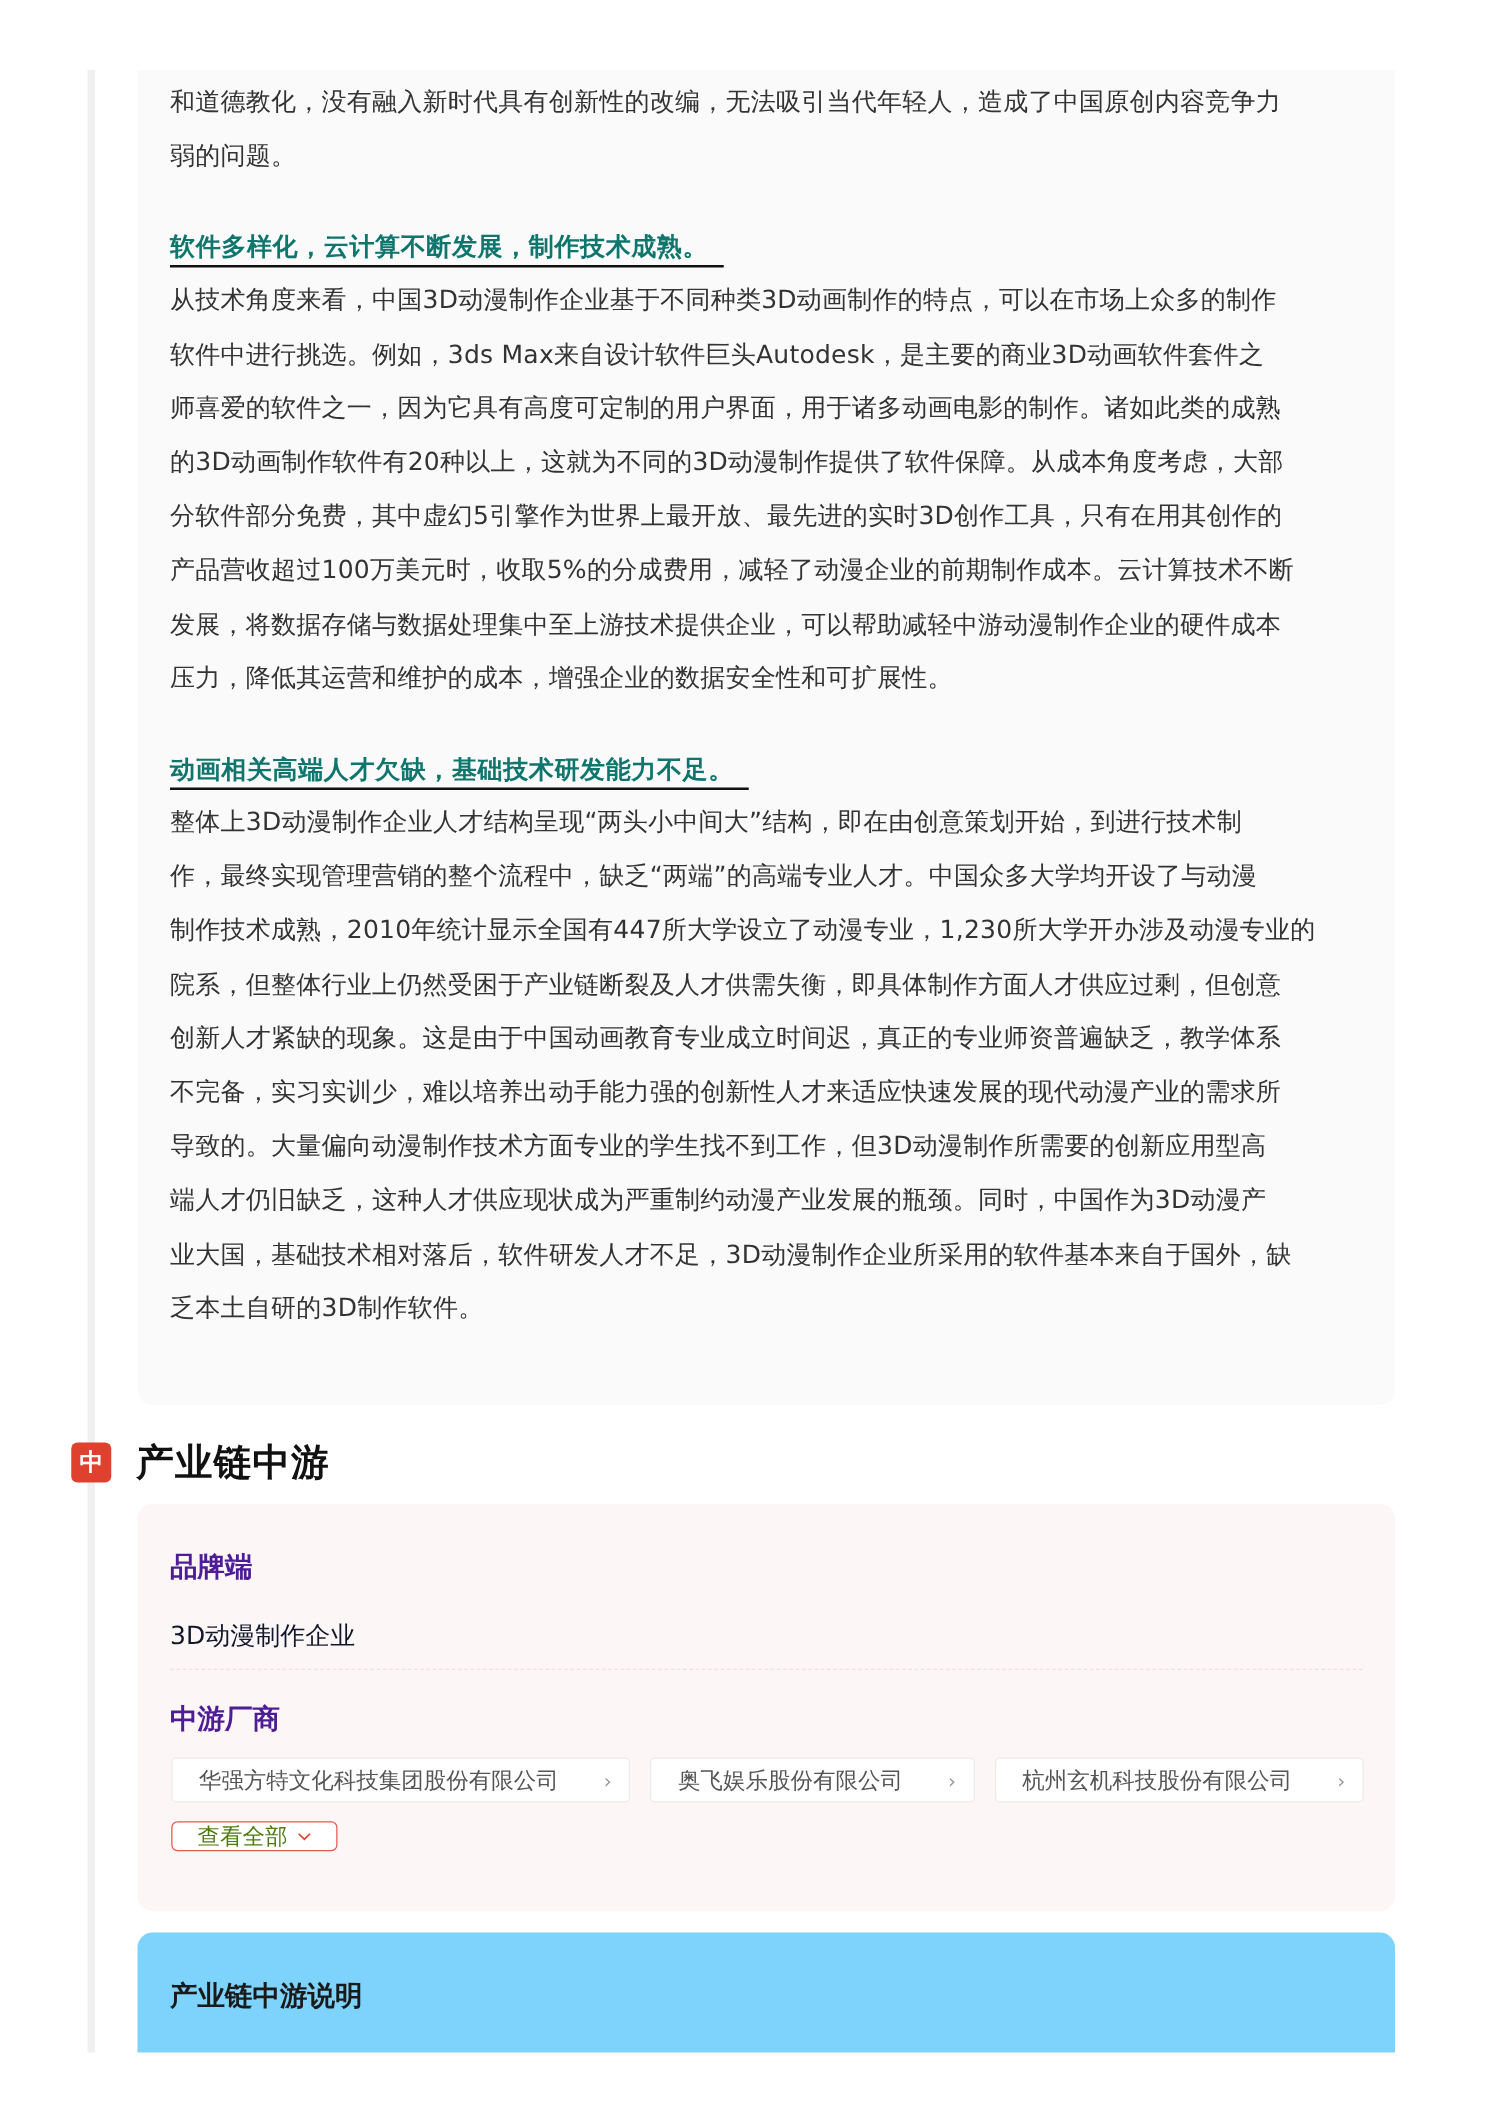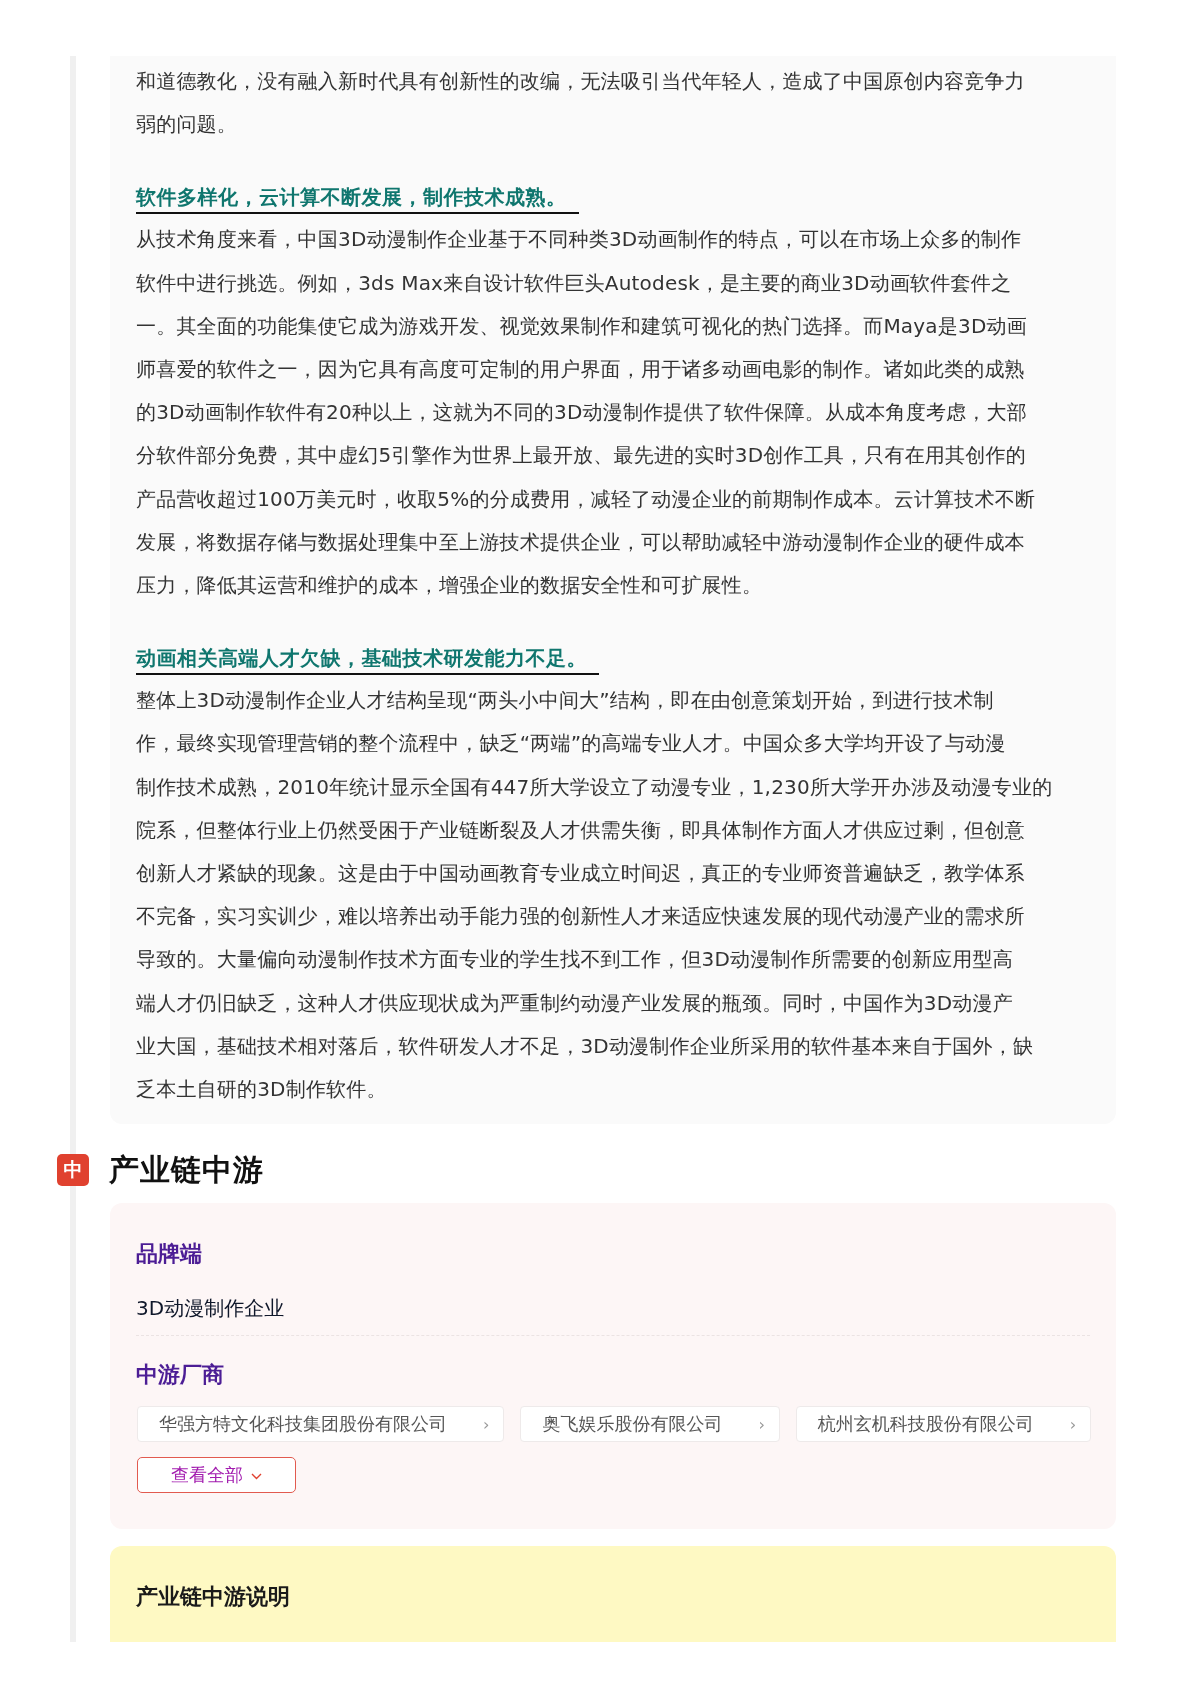--- a/index.html
+++ b/index.html
@@ -142,45 +142,45 @@
     }
     .chip .chev {
       margin-left: 7px;
       color: #999999;
       font-size: 16px;
     }
     .see-all {
       position: absolute;
       left: 27px;
       top: 254px;
-      height: 36px;
-      box-sizing: border-box;
-      padding: 0 33px;
+      height: 24px;
+      box-sizing: border-box;
+      padding: 0 20px;
       border: 1.5px solid #e25a4f;
       border-radius: 5px;
       background: #ffffff;
-      color: #a21caf;
+      color: #4d7c0f;
       font-size: 18px;
       display: flex;
       align-items: center;
       cursor: pointer;
     }
     .see-all .chev-down {
       margin-left: 8px;
       font-size: 13px;
       color: #e0412f;
     }
 
     .desc-card {
       position: absolute;
       left: 110px;
       top: 1546px;
       width: 1006px;
       height: 96px;
-      background: #fef9c3;
+      background: #7dd3fc;
       border-radius: 12px 12px 0 0;
     }
     .desc-title {
       position: absolute;
       left: 26px;
       top: 36px;
       font-size: 22px;
       font-weight: bold;
       color: #1a1a1a;
     }
@@ -193,21 +193,20 @@
 <div class="text-box">
   <p class="para">和道德教化，没有融入新时代具有创新性的改编，无法吸引当代年轻人，造成了中国原创内容竞争力</p>
   <p class="para">弱的问题。</p>
   <div class="para-gap"></div>
 
   <div class="heading-wrap">
     <span class="sub-heading">软件多样化，云计算不断发展，制作技术成熟。</span>
   </div>
   <p class="para">从技术角度来看，中国3D动漫制作企业基于不同种类3D动画制作的特点，可以在市场上众多的制作</p>
   <p class="para">软件中进行挑选。例如，3ds Max来自设计软件巨头Autodesk，是主要的商业3D动画软件套件之</p>
-  <p class="para">一。其全面的功能集使它成为游戏开发、视觉效果制作和建筑可视化的热门选择。而Maya是3D动画</p>
   <p class="para">师喜爱的软件之一，因为它具有高度可定制的用户界面，用于诸多动画电影的制作。诸如此类的成熟</p>
   <p class="para">的3D动画制作软件有20种以上，这就为不同的3D动漫制作提供了软件保障。从成本角度考虑，大部</p>
   <p class="para">分软件部分免费，其中虚幻5引擎作为世界上最开放、最先进的实时3D创作工具，只有在用其创作的</p>
   <p class="para">产品营收超过100万美元时，收取5%的分成费用，减轻了动漫企业的前期制作成本。云计算技术不断</p>
   <p class="para">发展，将数据存储与数据处理集中至上游技术提供企业，可以帮助减轻中游动漫制作企业的硬件成本</p>
   <p class="para">压力，降低其运营和维护的成本，增强企业的数据安全性和可扩展性。</p>
   <div class="para-gap"></div>
 
   <div class="heading-wrap">
     <span class="sub-heading">动画相关高端人才欠缺，基础技术研发能力不足。</span>

